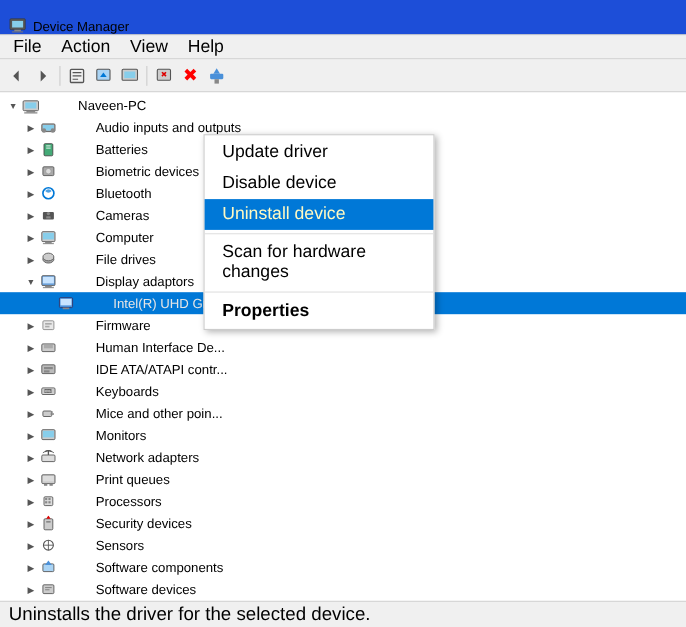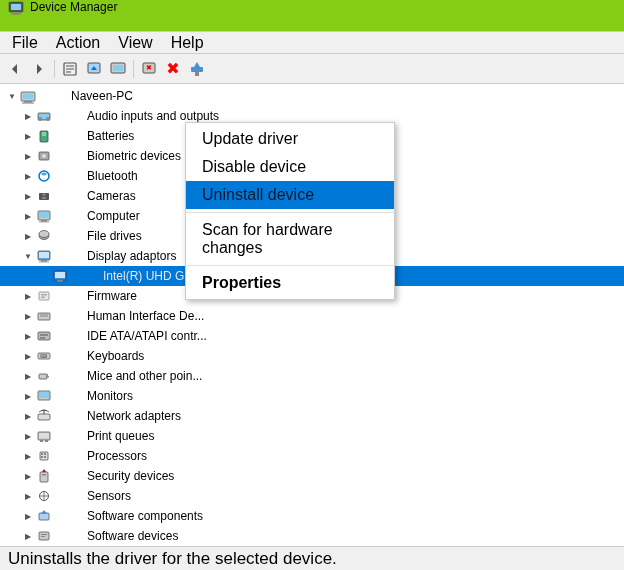--- a/index.html
+++ b/index.html
@@ -6,24 +6,24 @@
     body {
       width: 624px;
       height: 570px;
       font-family: 'Segoe UI', Arial, sans-serif;
       font-size: 12px;
       background: #f0f0f0;
       overflow: hidden;
     }
     
     .title-bar {
-      background: #84cc16;
+      background: #1d4ed8;
       height: 32px;
       display: flex;
-      align-items: flex-start;
+      align-items: flex-end;
       padding: 0 8px;
       border-bottom: 1px solid #ccc;
       gap: 6px;
     }
     .title-bar-icon {
       width: 16px;
       height: 16px;
     }
     .title-bar-text {
       font-size: 12px;
@@ -152,21 +152,21 @@
     }
     .ctx-item {
       padding: 5px 16px;
       cursor: pointer;
       font-size: 16px;
       display: flex;
       align-items: center;
     }
     .ctx-item.active {
       background: #0078d7;
-      color: #0f172a;
+      color: #fef9c3;
     }
     .ctx-separator {
       height: 1px;
       background: #e0e0e0;
       margin: 3px 0;
     }
     .ctx-item.bold {
       font-weight: bold;
     }
     

